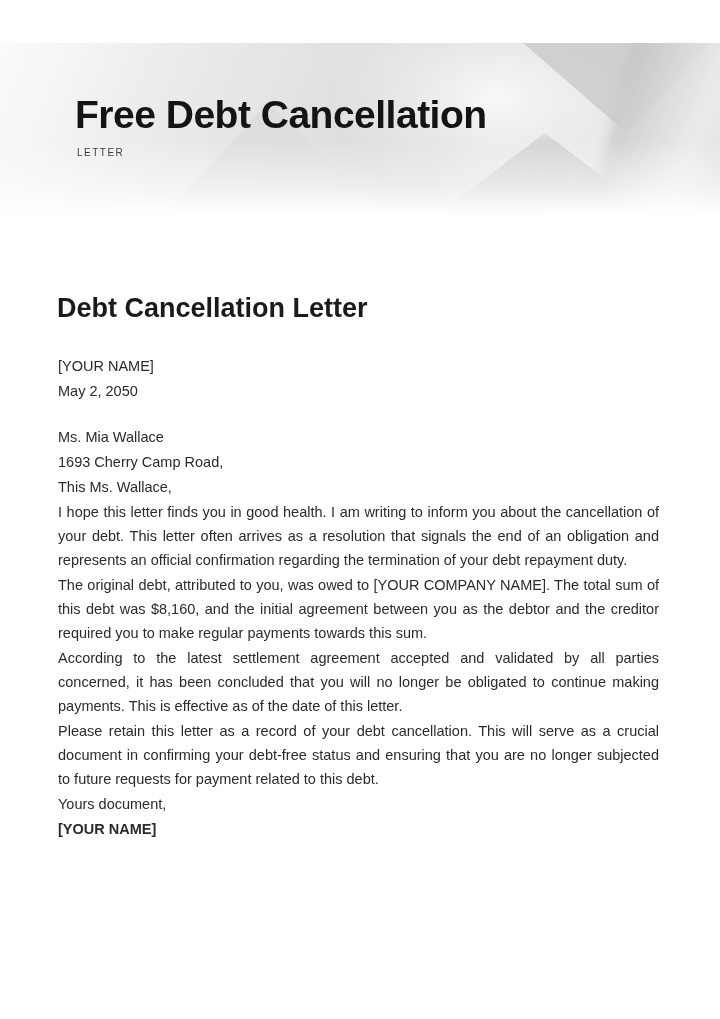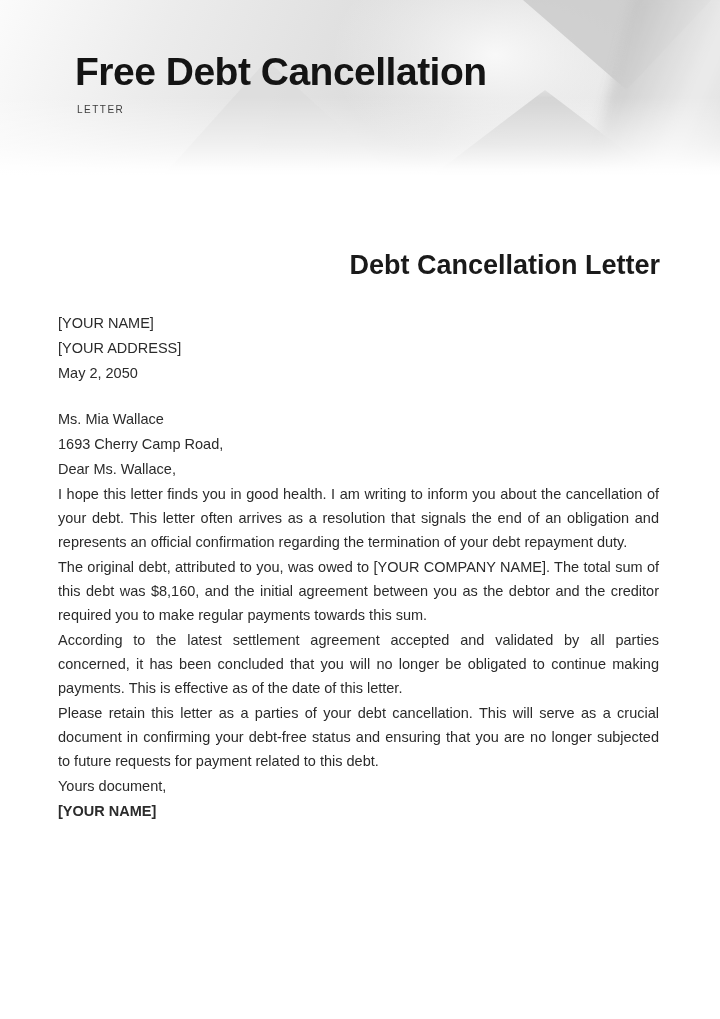--- a/index.html
+++ b/index.html
@@ -15,20 +15,21 @@
     font-family: "Liberation Sans", sans-serif;
     color: #2b2b2b;
   }
 
   
   .banner {
     position: relative;
     height: 176px;
     overflow: hidden;
     background: linear-gradient(112deg, #fbfbfb 0%, #ececec 22%, #e0e0e0 45%, #d6d6d6 62%, #e4e4e4 80%, #d9d9d9 100%);
+    margin-top: 43px;
   }
   .banner .shape {
     position: absolute;
     filter: blur(6px);
   }
   .shape.tri-top {
     left: 500px; top: -20px; width: 230px; height: 110px;
     background: #c7c7c7;
     clip-path: polygon(0 0, 100% 0, 55% 100%);
     opacity: 0.75;
@@ -84,21 +85,21 @@
   
   .letter {
     padding: 0 60px 0 57px;
     font-size: 14.5px;
     line-height: 24px;
   }
   .letter p { margin: 1px; }
 
   .doc-title {
     margin: 74px 0 0 0;
-    text-align: right;
+    text-align: left;
     font-size: 27px;
     font-weight: 700;
     line-height: 31px;
     color: #1a1a1a;
   }
 
   .sender-block   { margin-top: 30px; }
   .date-line      { margin-top: 24px; }
   .recipient-block{ margin-top: 22px; }
   .salutation     { margin-top: 16px; }
@@ -126,37 +127,36 @@
   <div class="banner-title">Free Debt Cancellation</div>
   <div class="banner-subtitle">LETTER</div>
 </header>
 
 <main class="letter">
 
   <h1 class="doc-title">Debt Cancellation Letter</h1>
 
   <div class="sender-block">
     <p>[YOUR NAME]</p>
-    <p>[YOUR ADDRESS]</p>
   </div>
 
   <p class="date-line">May 2, 2050</p>
 
   <div class="recipient-block">
     <p class="bold">Ms. Mia Wallace</p>
     <p>1693 Cherry Camp Road,</p>
   </div>
 
-  <p class="salutation"><span>Dear </span><span class="bold">Ms. Wallace,</span></p>
+  <p class="salutation"><span>This </span><span class="bold">Ms. Wallace,</span></p>
 
   <p class="para-1 justified">I hope this letter finds you in good health. I am writing to inform you about the cancellation of your debt. This letter often arrives as a resolution that signals the end of an obligation and represents an official confirmation regarding the termination of your debt repayment duty.</p>
 
   <p class="para-2 justified"><span>The original debt, attributed to you, was owed to </span><span class="bold">[YOUR COMPANY NAME]</span><span>. The total sum of this debt was $8,160, and the initial agreement between you as the debtor and the creditor required you to make regular payments towards this sum.</span></p>
 
   <p class="para-3 justified">According to the latest settlement agreement accepted and validated by all parties concerned, it has been concluded that you will no longer be obligated to continue making payments. This is effective as of the date of this letter.</p>
 
-  <p class="para-4 justified">Please retain this letter as a parties of your debt cancellation. This will serve as a crucial document in confirming your debt-free status and ensuring that you are no longer subjected to future requests for payment related to this debt.</p>
+  <p class="para-4 justified">Please retain this letter as a record of your debt cancellation. This will serve as a crucial document in confirming your debt-free status and ensuring that you are no longer subjected to future requests for payment related to this debt.</p>
 
   <p class="closing">Yours document,</p>
 
   <p class="signature">[YOUR NAME]</p>
 
 </main>
 
 </body></html>

